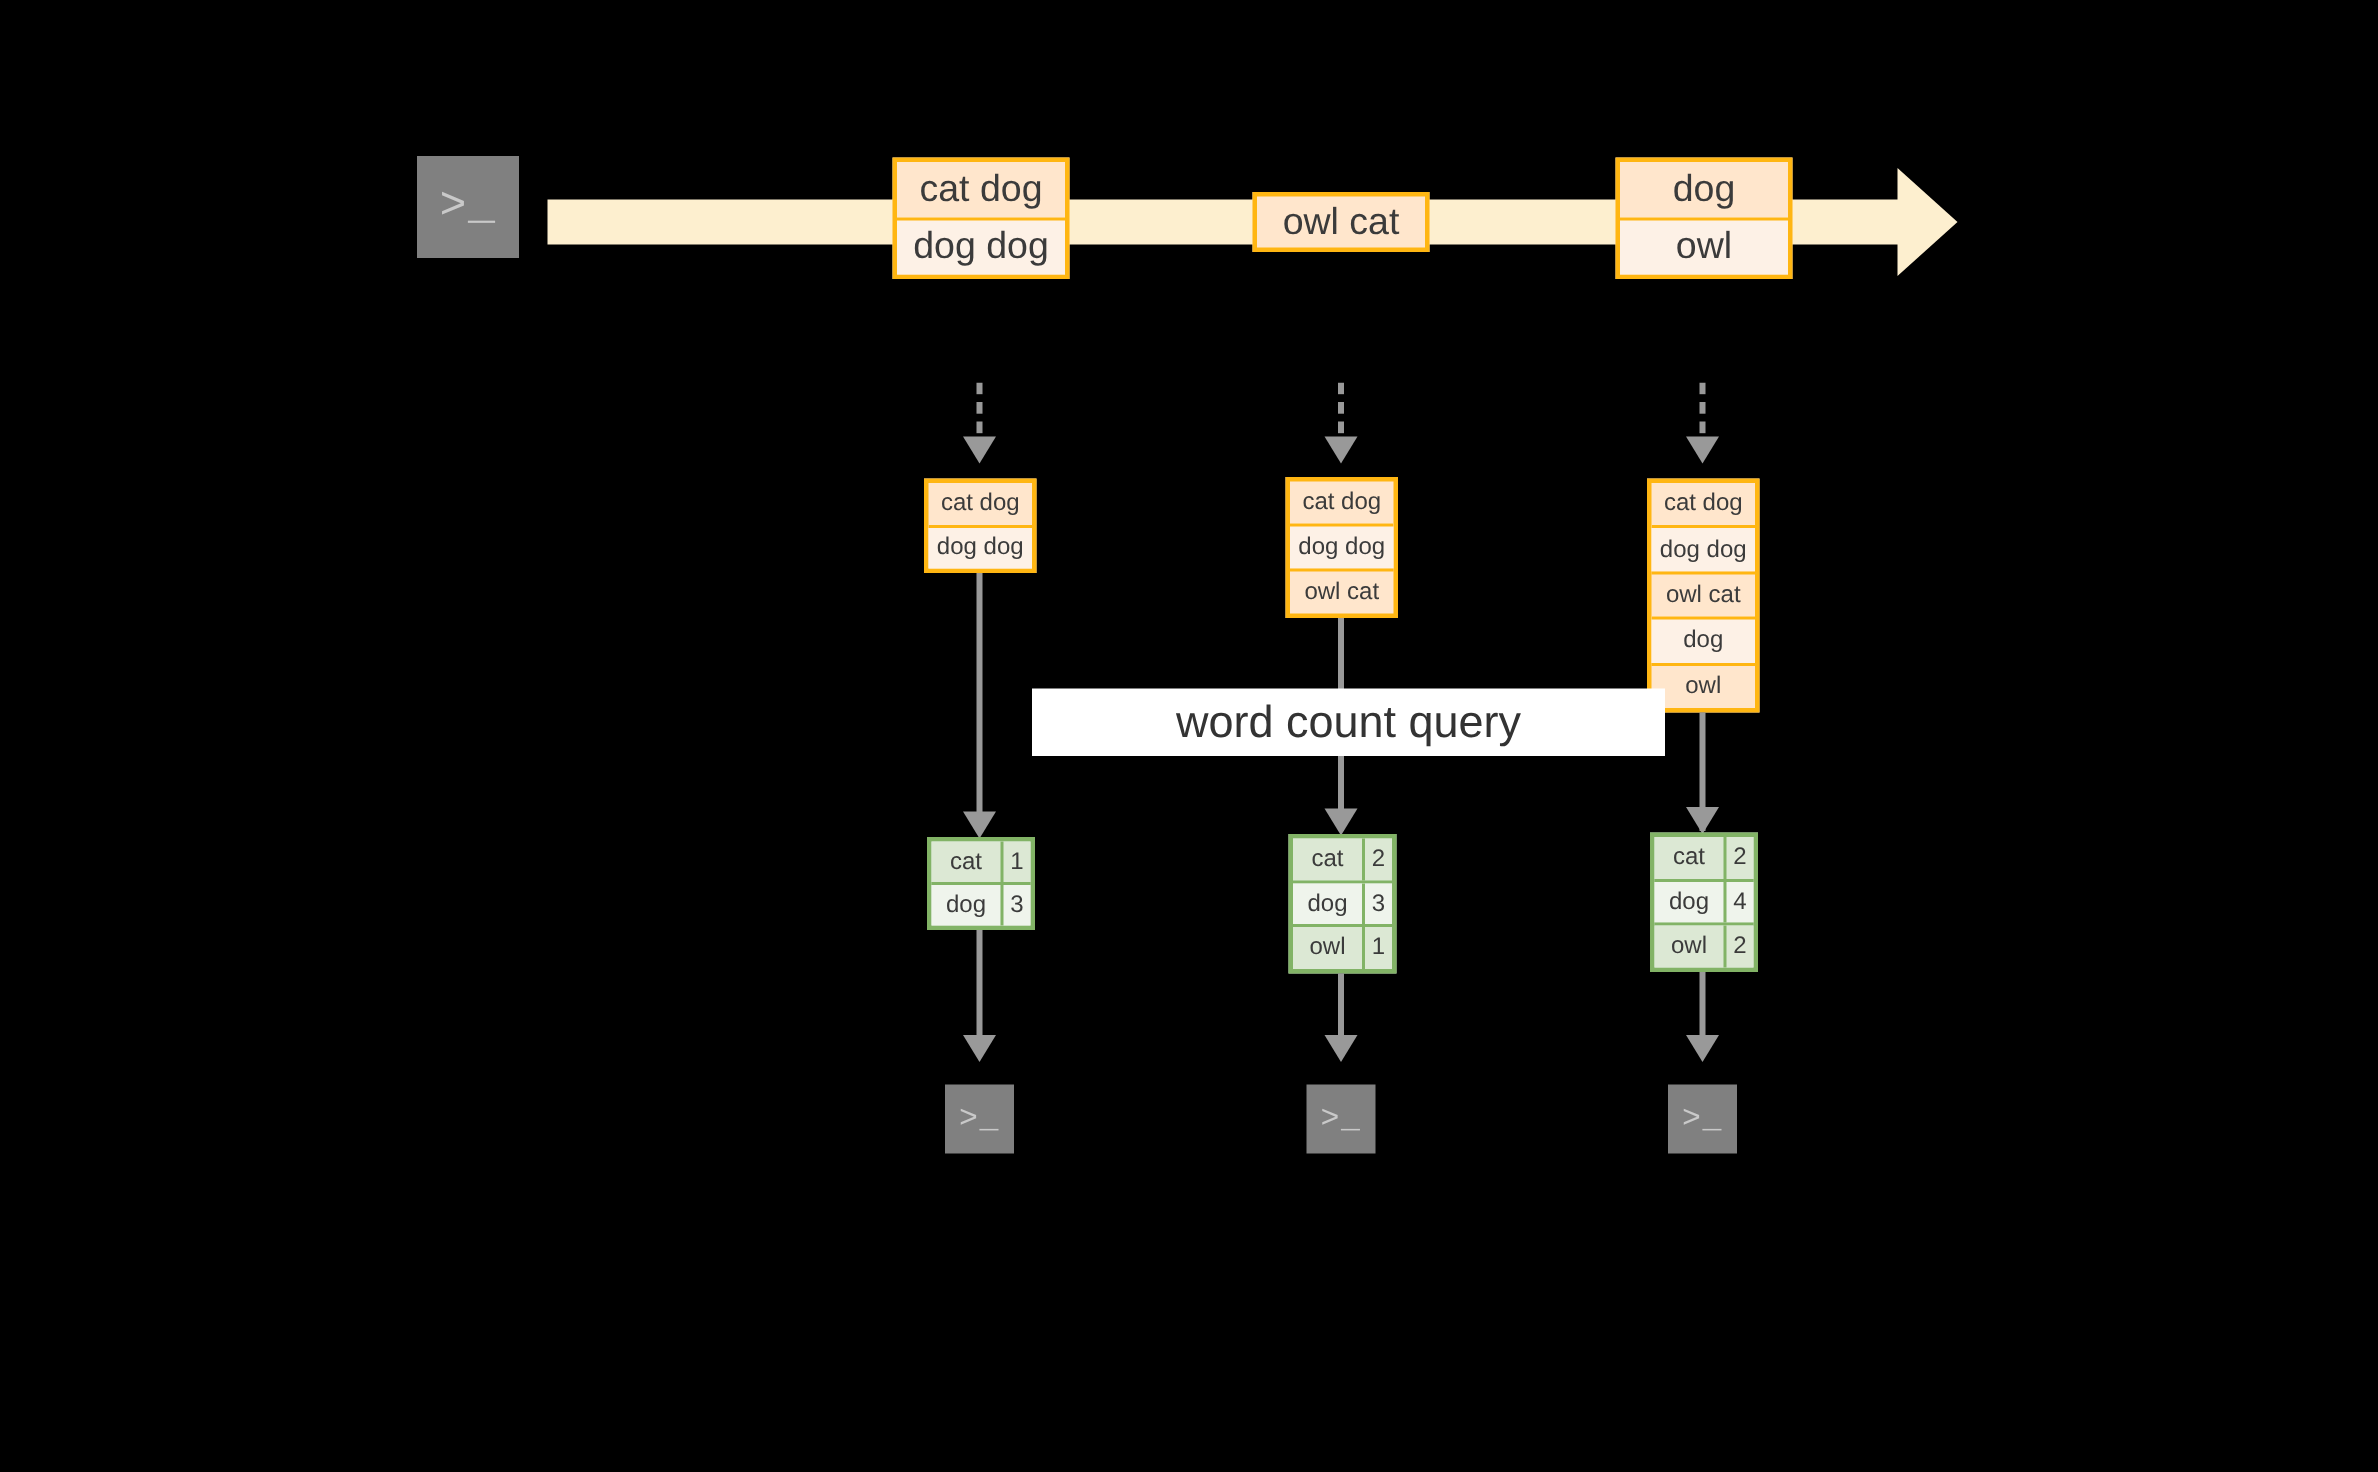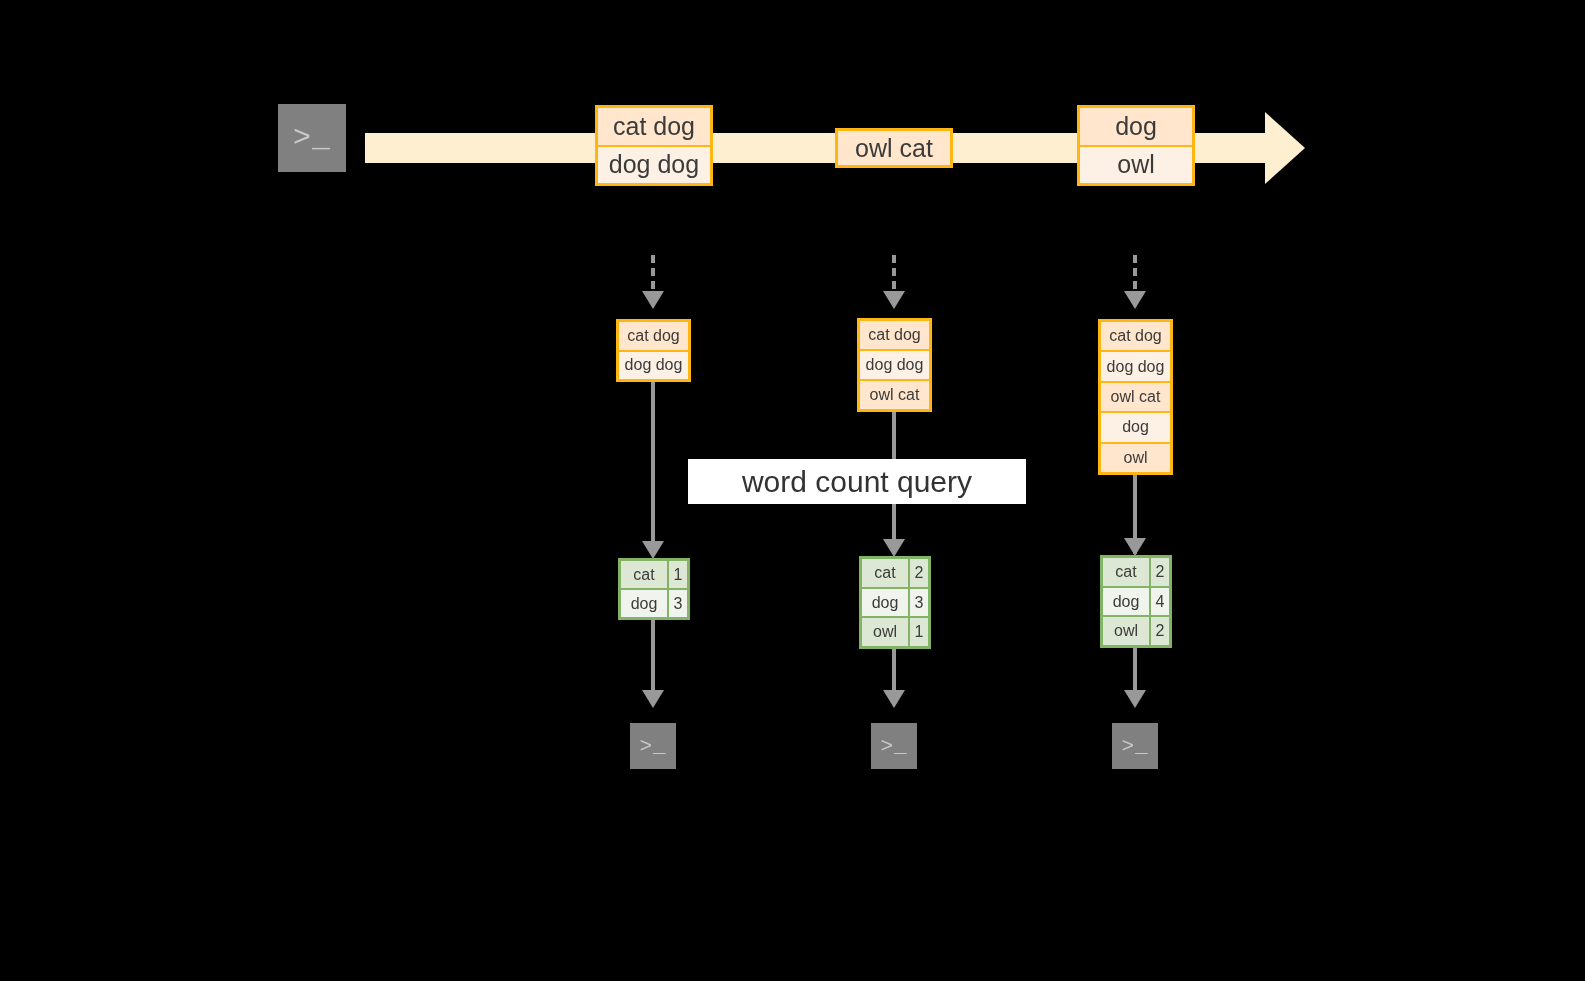--- a/index.html
+++ b/index.html
@@ -272,17 +272,17 @@
   </div>
 
   <div class="vline" style="left:1133px; top:648px; height:52px;"></div>
   <div class="vhead" style="left:1124px; top:690px;"></div>
 
   <div class="term term-sm" style="left:1104px; top:715px;">
     <span class="hatch"></span>
     <span class="glyph">&gt;_</span>
   </div>
 
-  <div class="wlabel" style="left:688px; top:459px; width:338px; height:45px;">
+  <div class="wlabel" style="left:688px; top:459px; width:422px; height:45px;">
     <span>word count query</span>
   </div>
 
 </div>
 
 </body></html>

